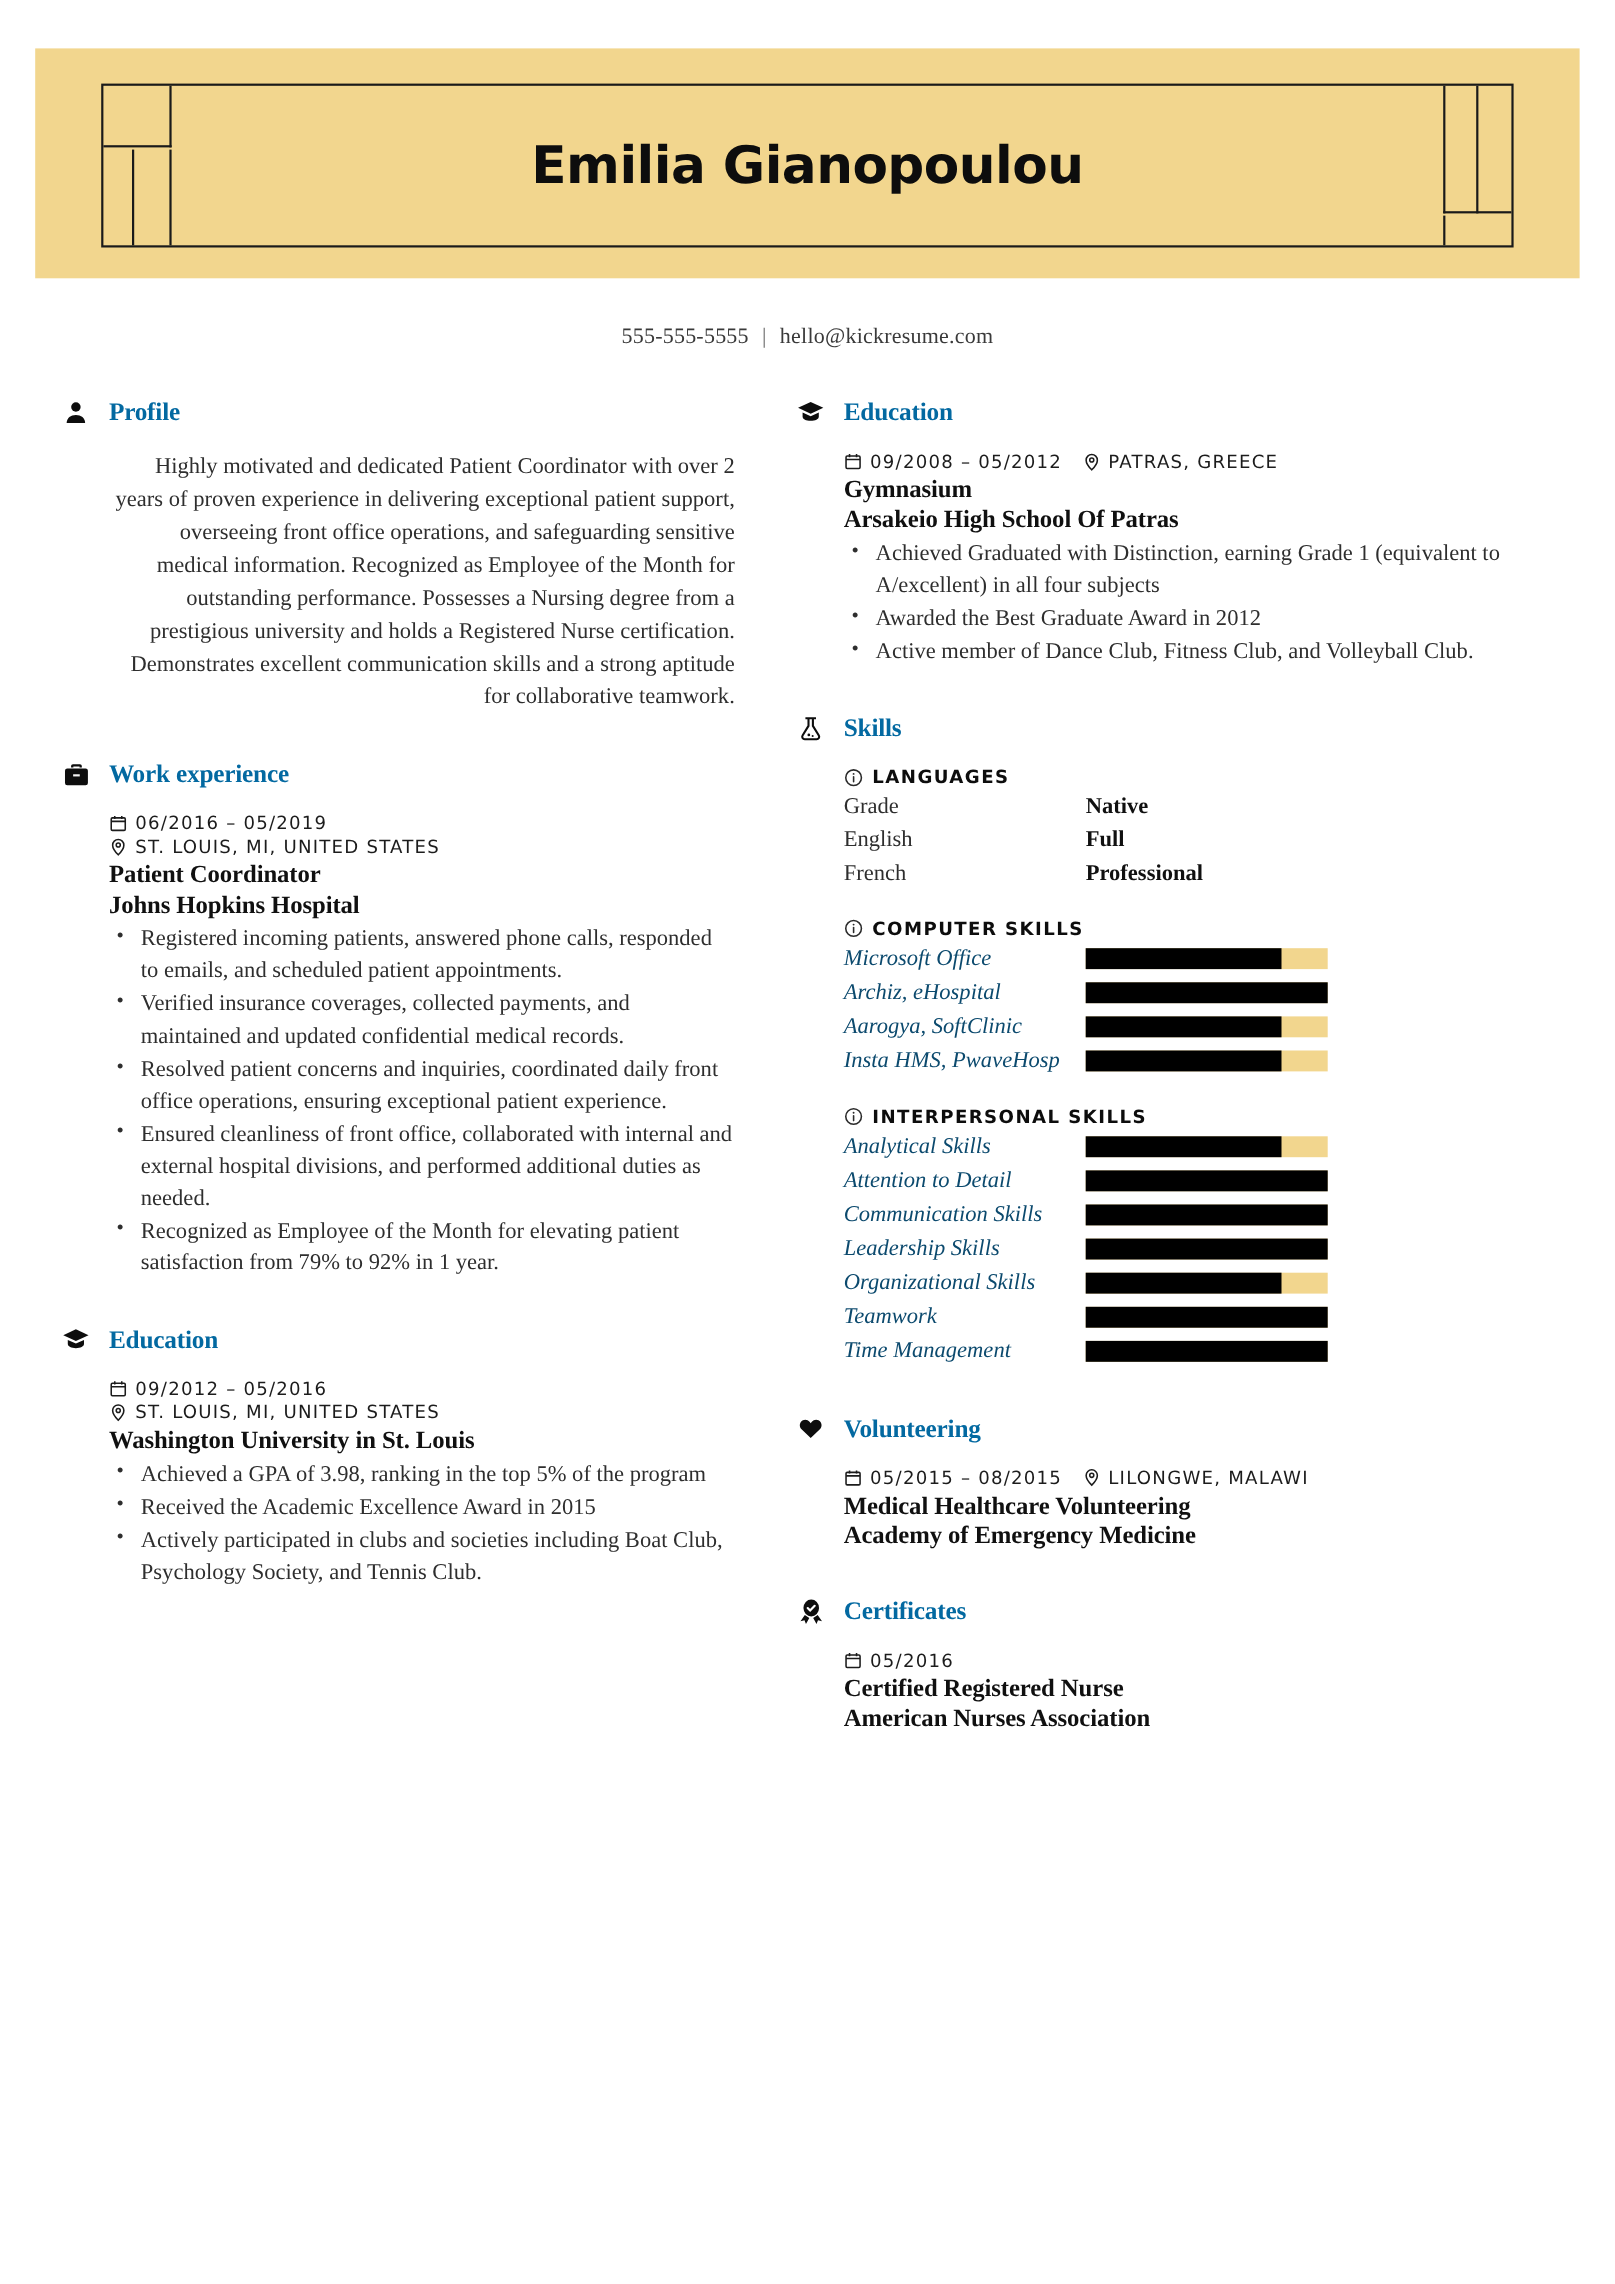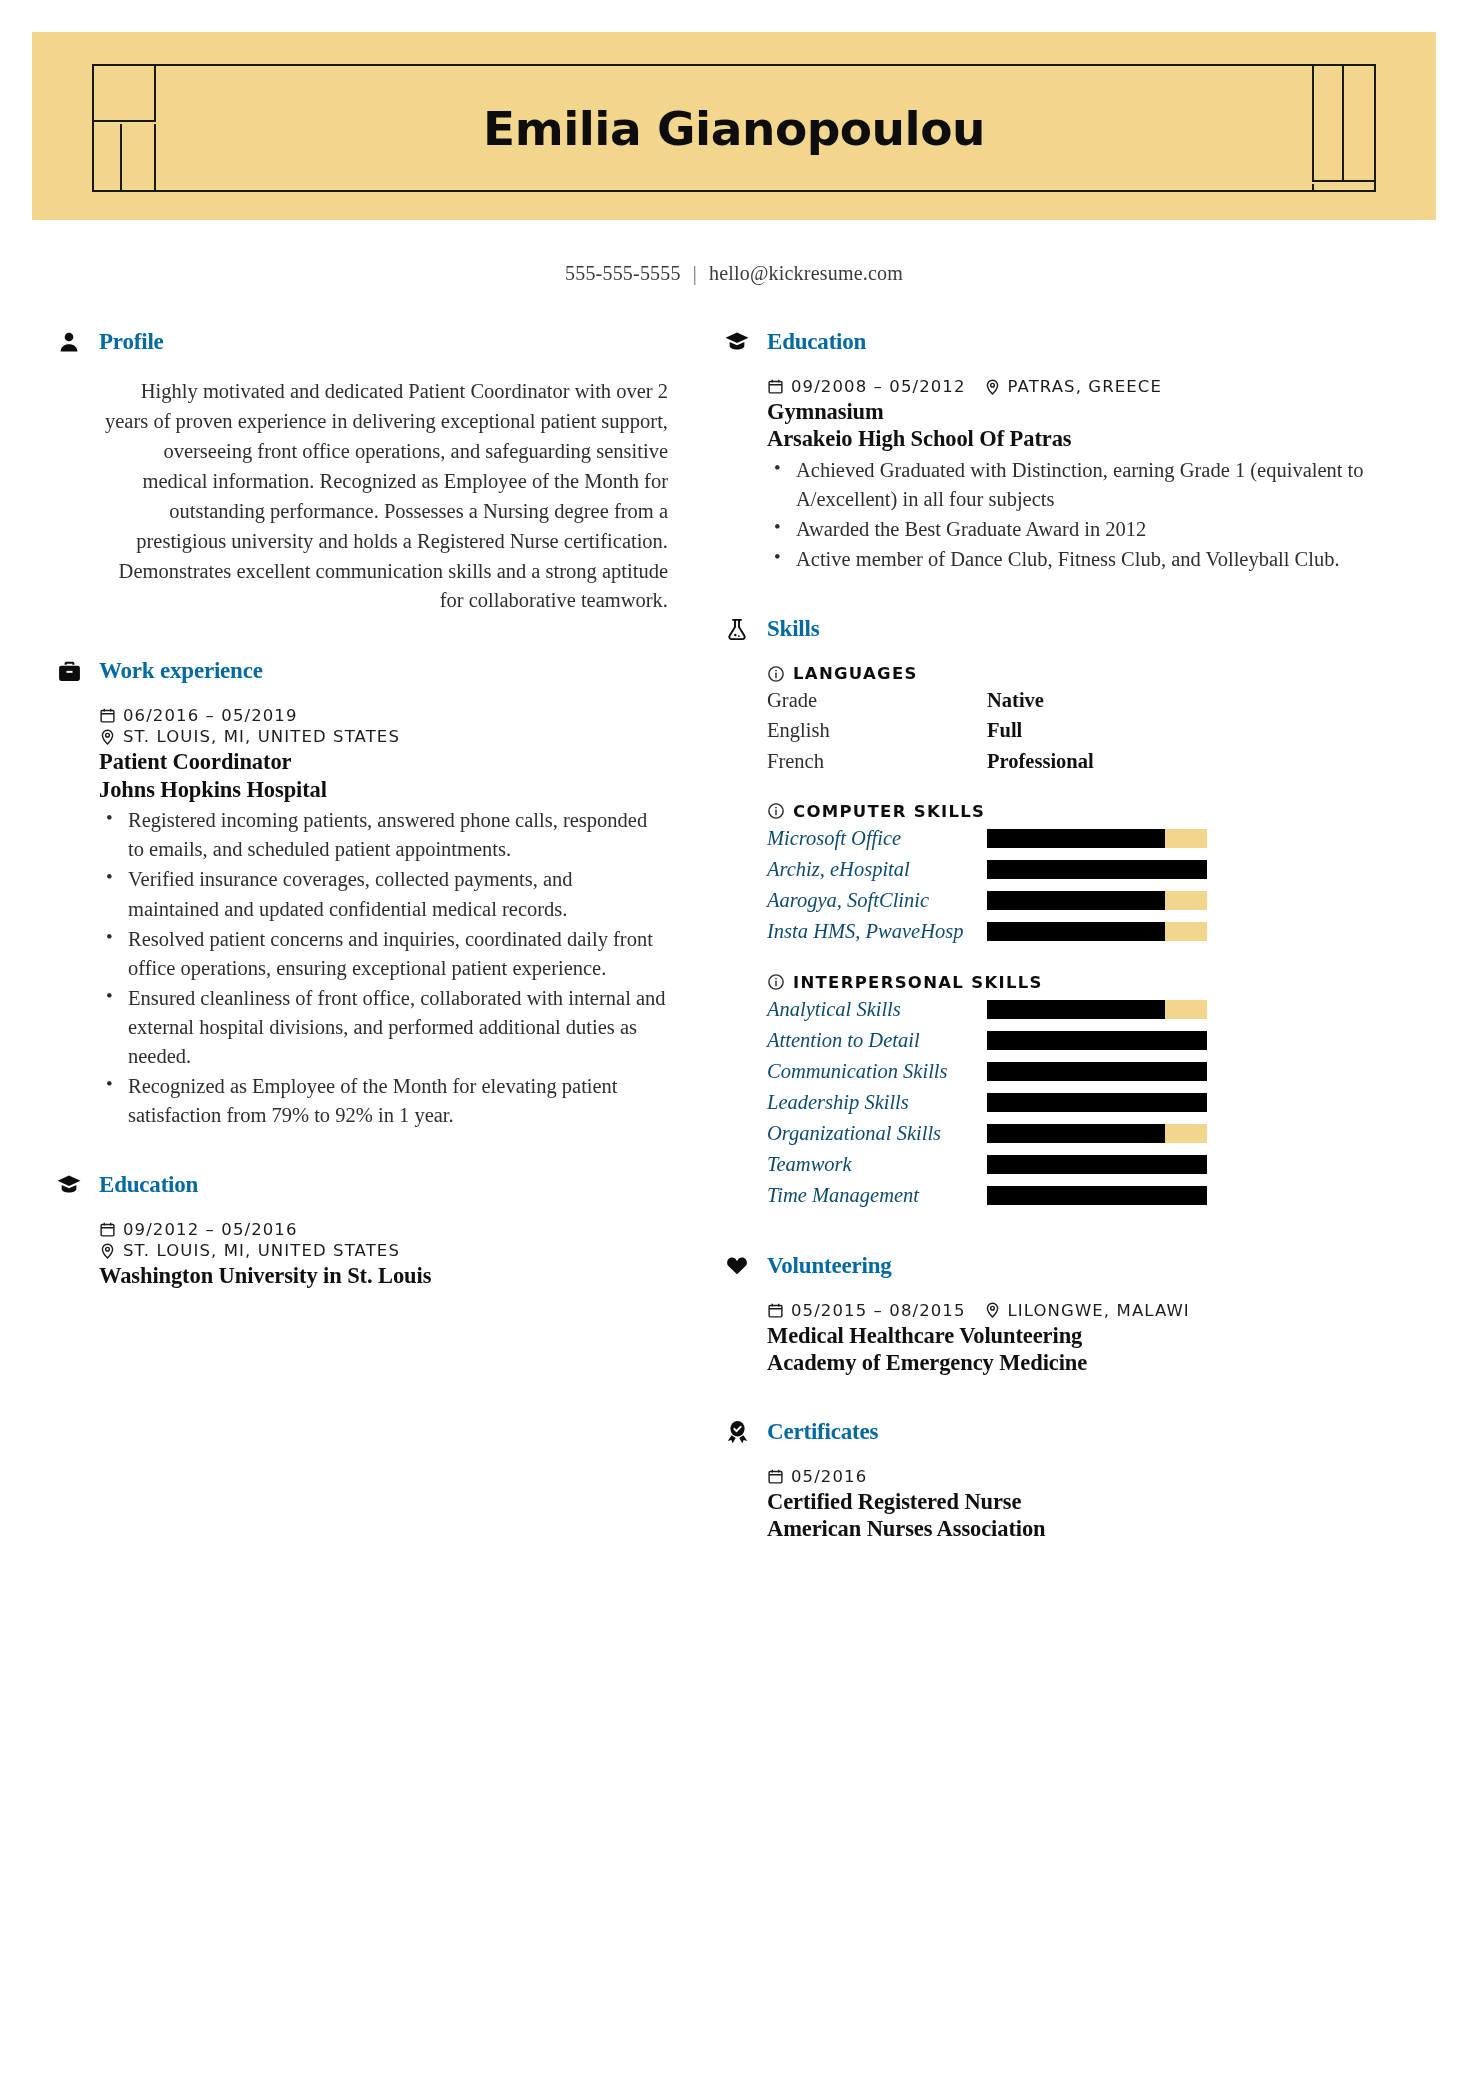--- a/index.html
+++ b/index.html
@@ -11,22 +11,22 @@
     font-family: "Liberation Serif", serif;
     color: #2b2b2b;
     width: 1468px;
     min-height: 2076px;
     position: relative;
   }
 
   
   .header-band {
     position: relative;
-    margin: 32px 32px 0 32px;
-    height: 188px;
+    margin: 44px 32px 0 32px;
+    height: 209px;
     background: #f2d68e;
   }
   .header-frame {
     position: absolute;
     left: 60px;
     right: 60px;
     top: 32px;
     bottom: 28px;
     border: 2px solid #1a1a1a;
   }
@@ -380,20 +380,25 @@
               <span class="meta-icon">
                 <svg width="17" height="18" viewBox="0 0 24 24" fill="none" stroke="currentColor" stroke-width="2">
                   <path d="M12 22s7.2-7.2 7.2-12.4A7.2 7.2 0 0 0 4.8 9.6C4.8 14.8 12 22 12 22z"></path>
                   <circle cx="12" cy="9.5" r="2.6"></circle>
                 </svg>
               </span>
               <span>ST. LOUIS, MI, UNITED STATES</span>
             </span>
           </div>
           <div class="entry-sub">Washington University in St. Louis</div>
+          <ul class="bullets">
+            <li>Achieved a GPA of 3.98, ranking in the top 5% of the program</li>
+            <li>Received the Academic Excellence Award in 2015</li>
+            <li>Actively participated in clubs and societies including Boat Club, Psychology Society, and Tennis Club.</li>
+          </ul>
         </div>
       </div>
     </div>
 
   </div>
 
   <div class="col-right">
 
     <div class="section">
       <div class="section-head">

